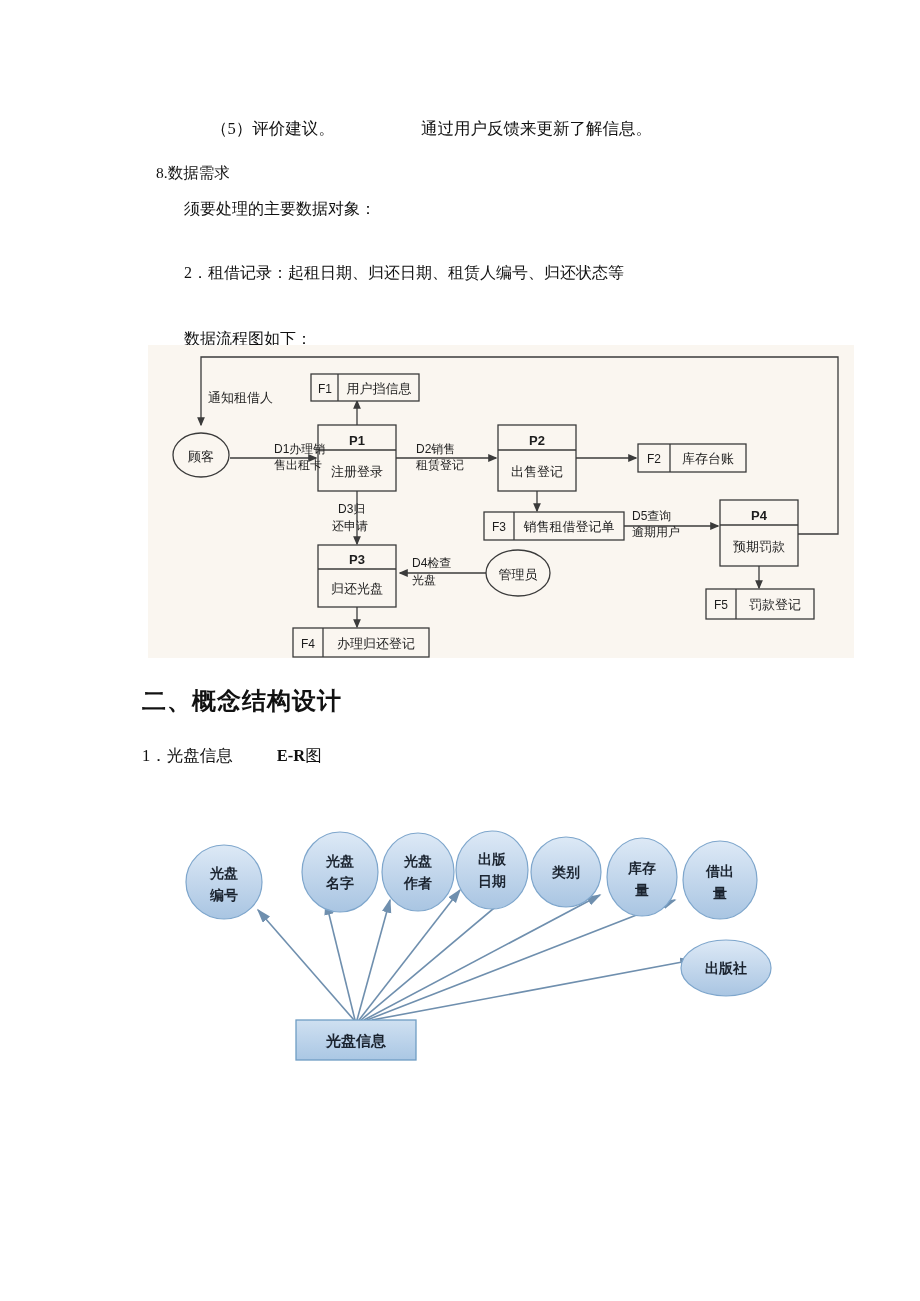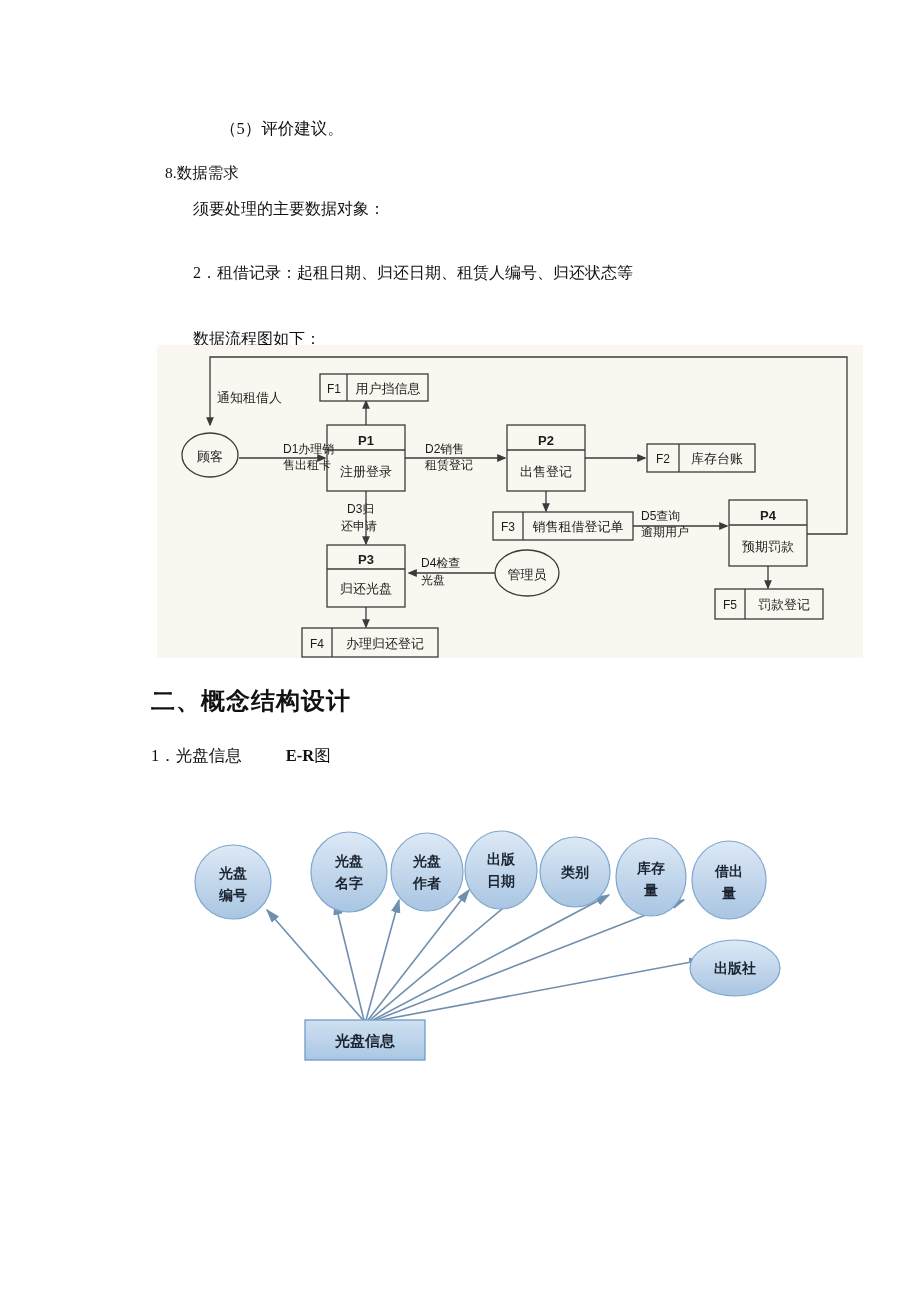--- a/index.html
+++ b/index.html
@@ -11,21 +11,21 @@
     width: 920px;
     height: 1301px;
     position: relative;
     font-family: "Liberation Serif", "DejaVu Serif", serif;
     color: #000;
     overflow: hidden;
   }
 
   .page {
     position: absolute;
-    left: 17px; top: 0;
+    left: 8px; top: 0;
     width: 832px;
     height: 1301px;
   }
 
   
   .txt {
     position: absolute;
     white-space: nowrap;
     font-family: "Liberation Serif", "DejaVu Serif", serif;
     color: #111;
@@ -78,20 +78,21 @@
     width: 680px; height: 265px;
   }
   .er svg { display: block; }
 </style>
 </head>
 <body>
 
 <div class="page">
 
   <div class="txt line-5">（5）评价建议。</div>
+  <div class="txt line-5b">通过用户反馈来更新了解信息。</div>
 
   <div class="txt h-data-req">8.数据需求</div>
   <div class="txt sub-intro">须要处理的主要数据对象：</div>
   <div class="txt li li2">2．租借记录：起租日期、归还日期、租赁人编号、归还状态等</div>
   <div class="txt dfd-caption">数据流程图如下：</div>
 
   <div class="dfd">
     <svg width="706" height="313" viewBox="0 0 706 313" xmlns="http://www.w3.org/2000/svg">
       <defs>
         <marker id="ah" markerWidth="7" markerHeight="7" refX="6" refY="3" orient="auto">

